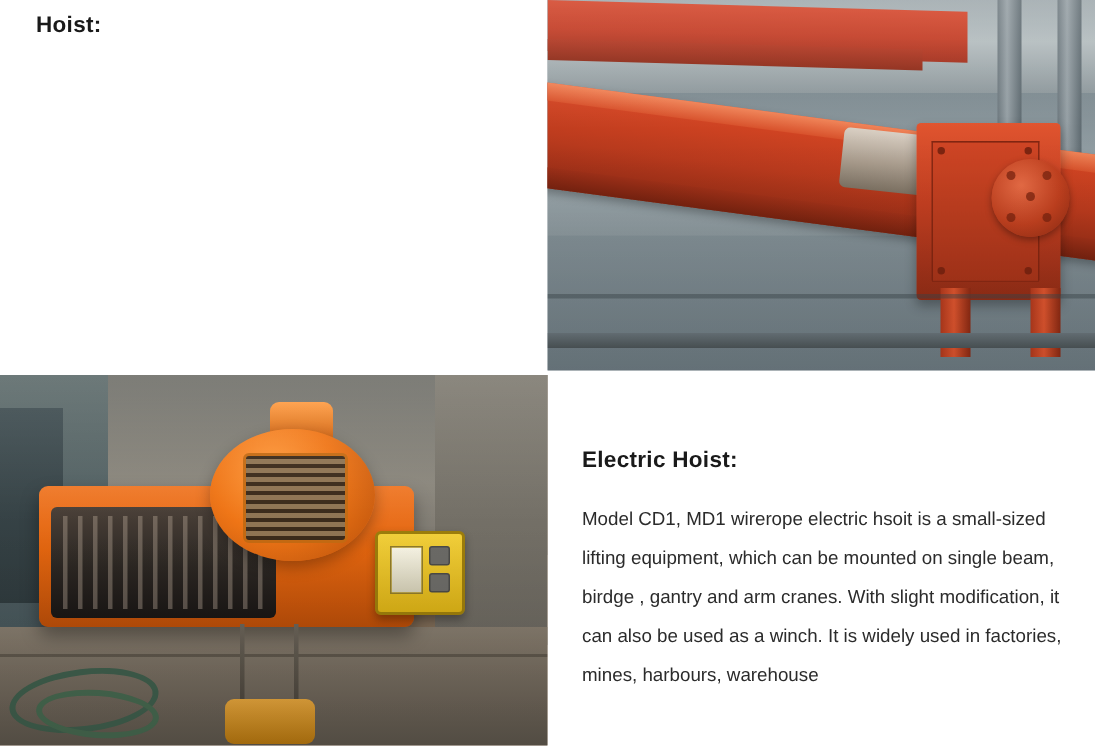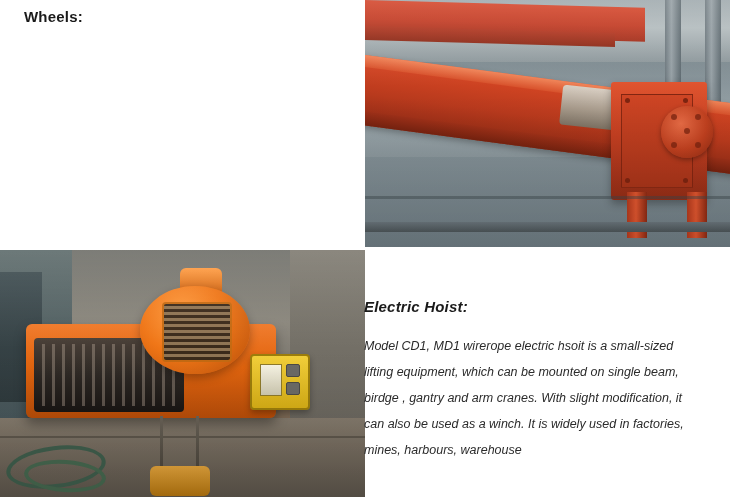--- a/index.html
+++ b/index.html
@@ -70,24 +70,23 @@
     position: absolute;
     left: 0;
     top: 0;
     width: 365px;
     height: 247px;
     overflow: hidden;
     background: #7d6a56;
   }
   .hoist-text {
     position: absolute;
-    left: 364px;
+    left: 388px;
     top: 48px;
     width: 320px;
-    font-style: italic;
   }
 
   
   .beam-scene { position: absolute; inset: 0; }
   .beam-bg-top {
     position: absolute; left: 0; top: 0; width: 365px; height: 62px;
     background: linear-gradient(180deg,#9fa9ad 0%, #b3bcbe 45%, #8e989c 100%);
   }
   .beam-bg-mid {
     position: absolute; left: 0; top: 62px; width: 365px; height: 95px;
@@ -302,21 +301,21 @@
   }
 </style>
 </head>
 <body>
 
 <div class="page">
 
   <div class="row-top">
 
     <div class="wheels-text">
-      <h2 class="section-title">Wheels:</h2>
+      <h2 class="section-title">Hoist:</h2>
     </div>
 
     <div class="img-beam">
       <div class="beam-scene">
         <div class="beam-bg-top"></div>
         <div class="beam-bg-mid"></div>
         <div class="beam-bg-bot"></div>
 
         <div class="beam-topbar-red"></div>
         <div class="beam-topbar-red2"></div>

